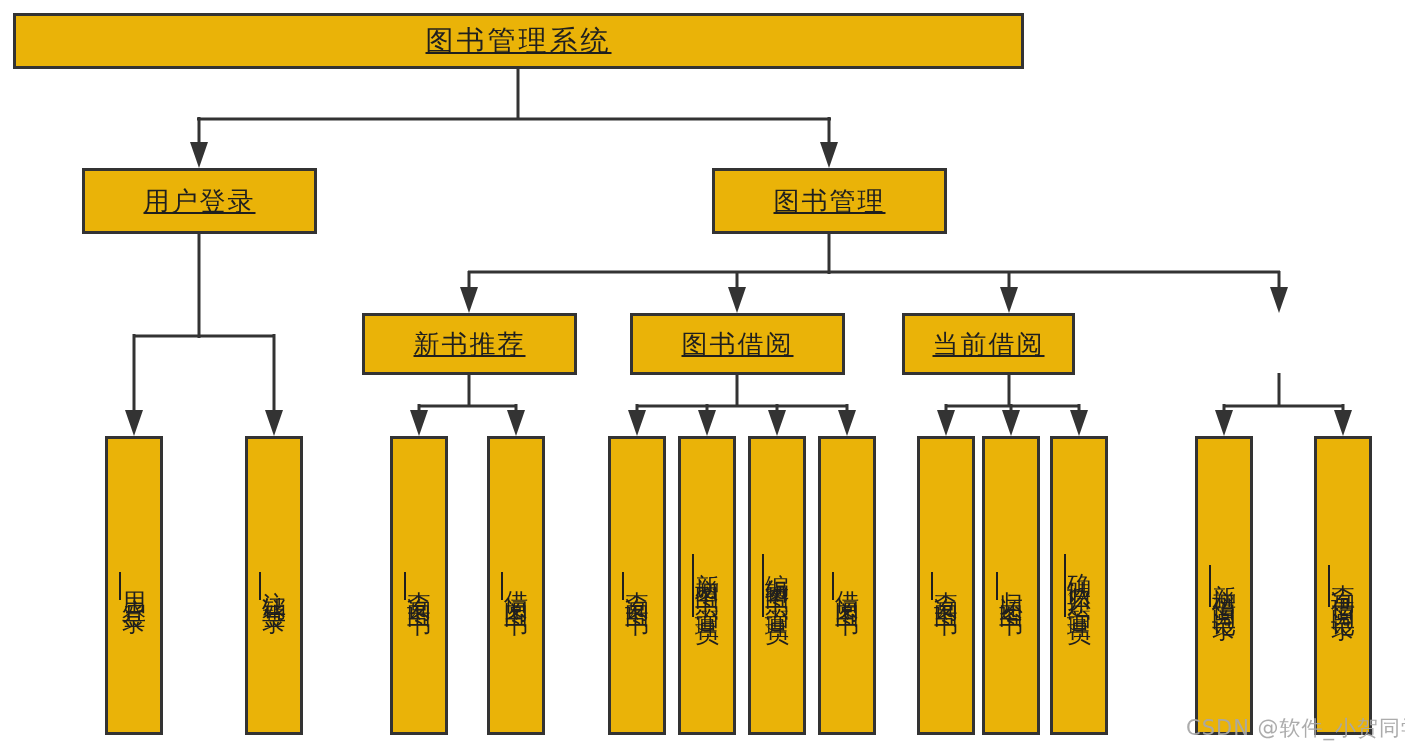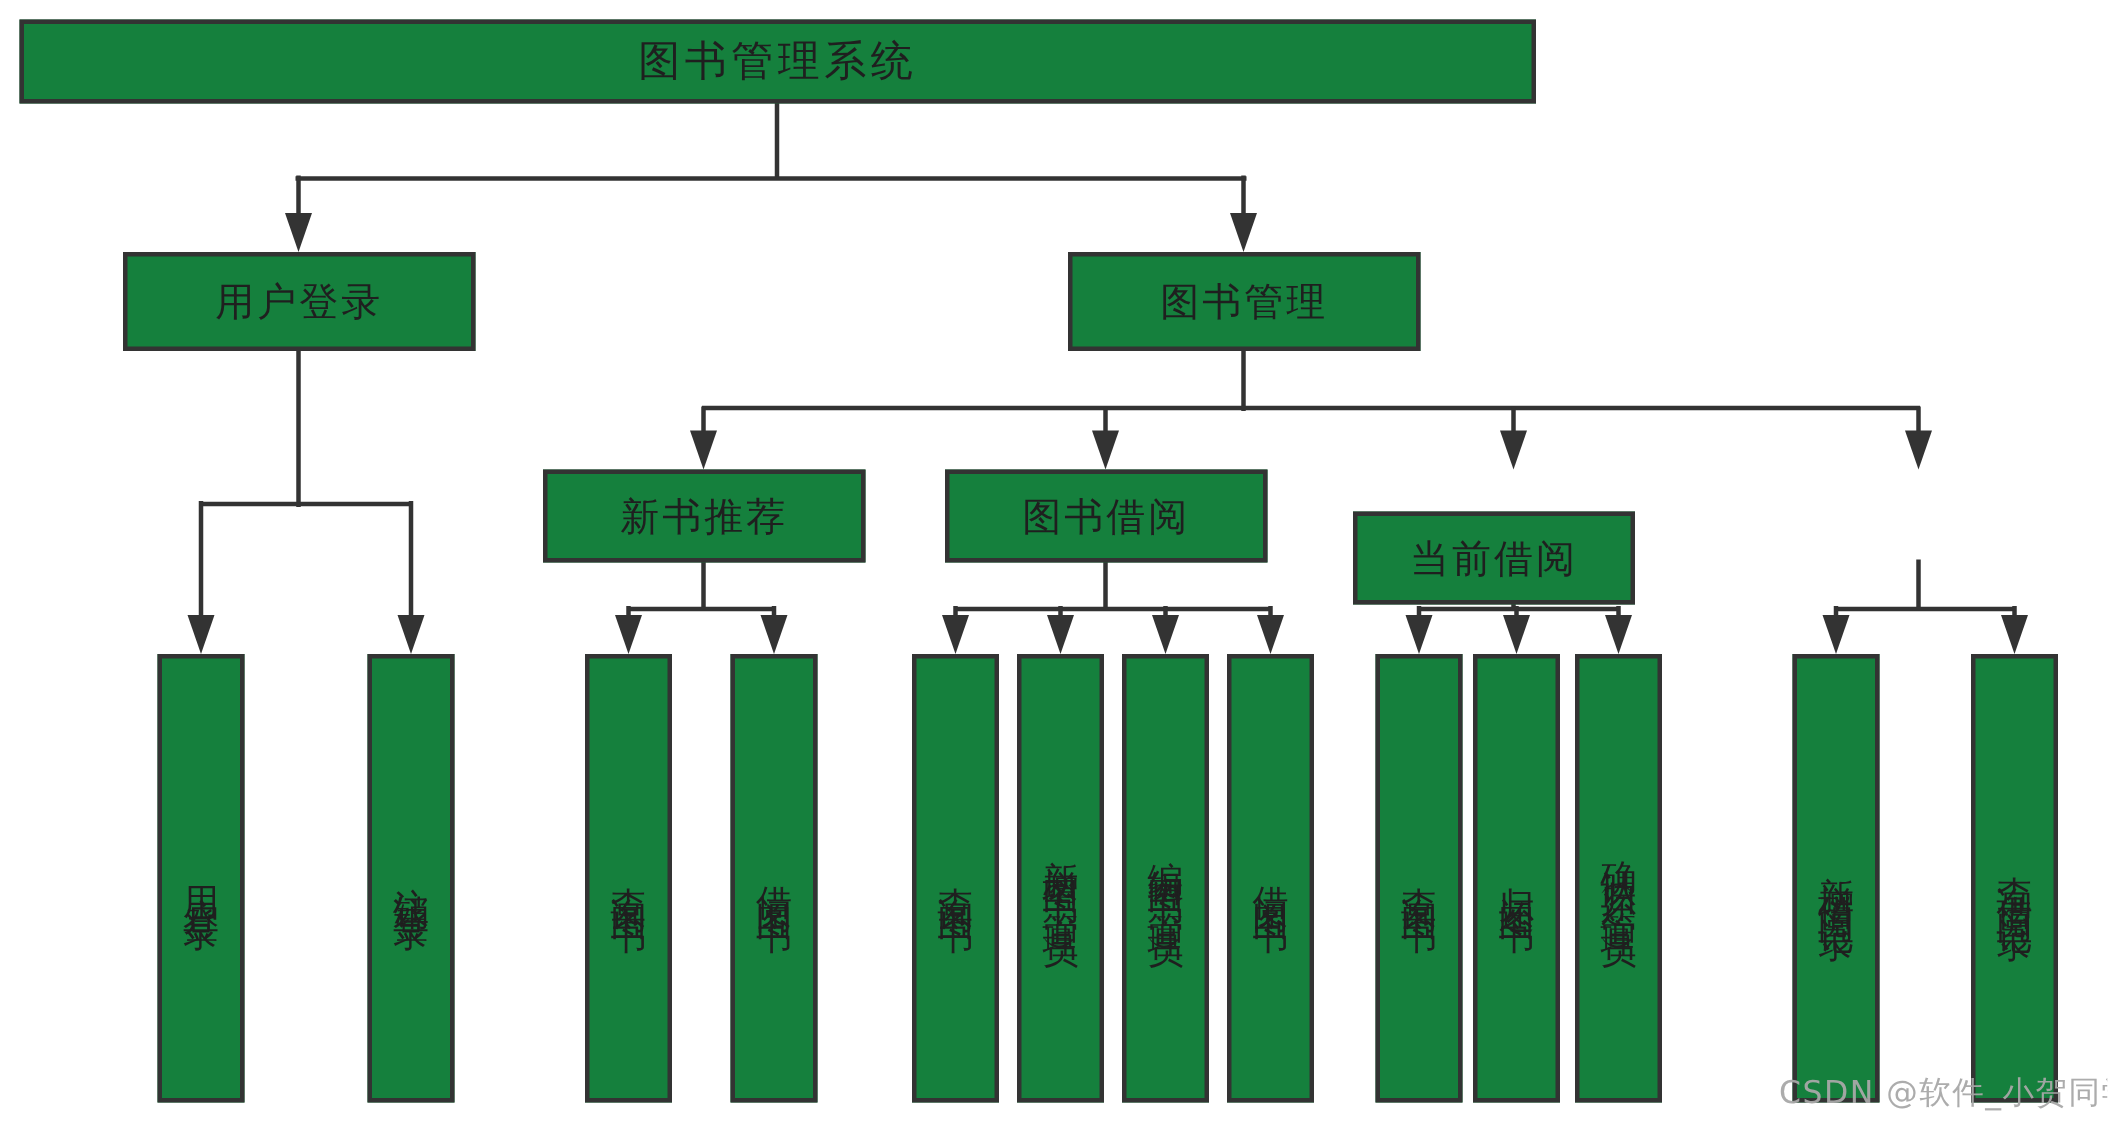--- a/index.html
+++ b/index.html
@@ -2,22 +2,22 @@
 <html><head>
 <meta charset="utf-8">
 <style>
   html,body{margin:0;padding:0;background:#ffffff;}
   .stage{
     position:relative;width:1405px;height:747px;background:#ffffff;
     font-family:"DejaVu Sans",sans-serif;overflow:hidden;color:#1f1f1f;
   }
   .wires{position:absolute;left:0;top:0;width:1405px;height:747px;pointer-events:none;}
   .node{
-    position:absolute;box-sizing:border-box;border:3px solid #333333;background:#15803d;
-    display:flex;align-items:center;justify-content:center;
+    position:absolute;box-sizing:border-box;border:3px solid #333333;background:#eab308;
+    display:flex;align-items:center;justify-content:center;text-decoration:underline;
   }
   .h-label{font-size:26px;letter-spacing:2px;white-space:nowrap;}
   .root-node .h-label{font-size:28px;letter-spacing:3px;}
   .leaf{width:58px;height:299px;}
   .v-label{
     writing-mode:vertical-rl;text-orientation:mixed;
     font-size:24px;letter-spacing:7px;line-height:1;white-space:nowrap;
   }
   .watermark{
     position:absolute;left:1186px;top:714px;z-index:5;
@@ -117,21 +117,21 @@
   <div class="node" style="left:712px;top:168px;width:235px;height:66px;text-align:center;">
     <span class="h-label">图书管理</span>
   </div>
 
   <div class="node" style="left:630px;top:313px;width:215px;height:62px;">
     <span class="h-label">图书借阅</span>
   </div>
   <div class="node" style="left:362px;top:313px;width:215px;height:62px;">
     <span class="h-label">新书推荐</span>
   </div>
-  <div class="node" style="left:902px;top:313px;width:188px;height:62px;margin-top:28px;">
+  <div class="node" style="left:902px;top:313px;width:173px;height:62px;">
     <span class="h-label">当前借阅</span>
   </div>
 
   <div class="node leaf" style="left:105px;top:436px;">
     <span class="v-label">用户登录</span>
   </div>
   <div class="node leaf" style="left:245px;top:436px;">
     <span class="v-label">注销登录</span>
   </div>
 

